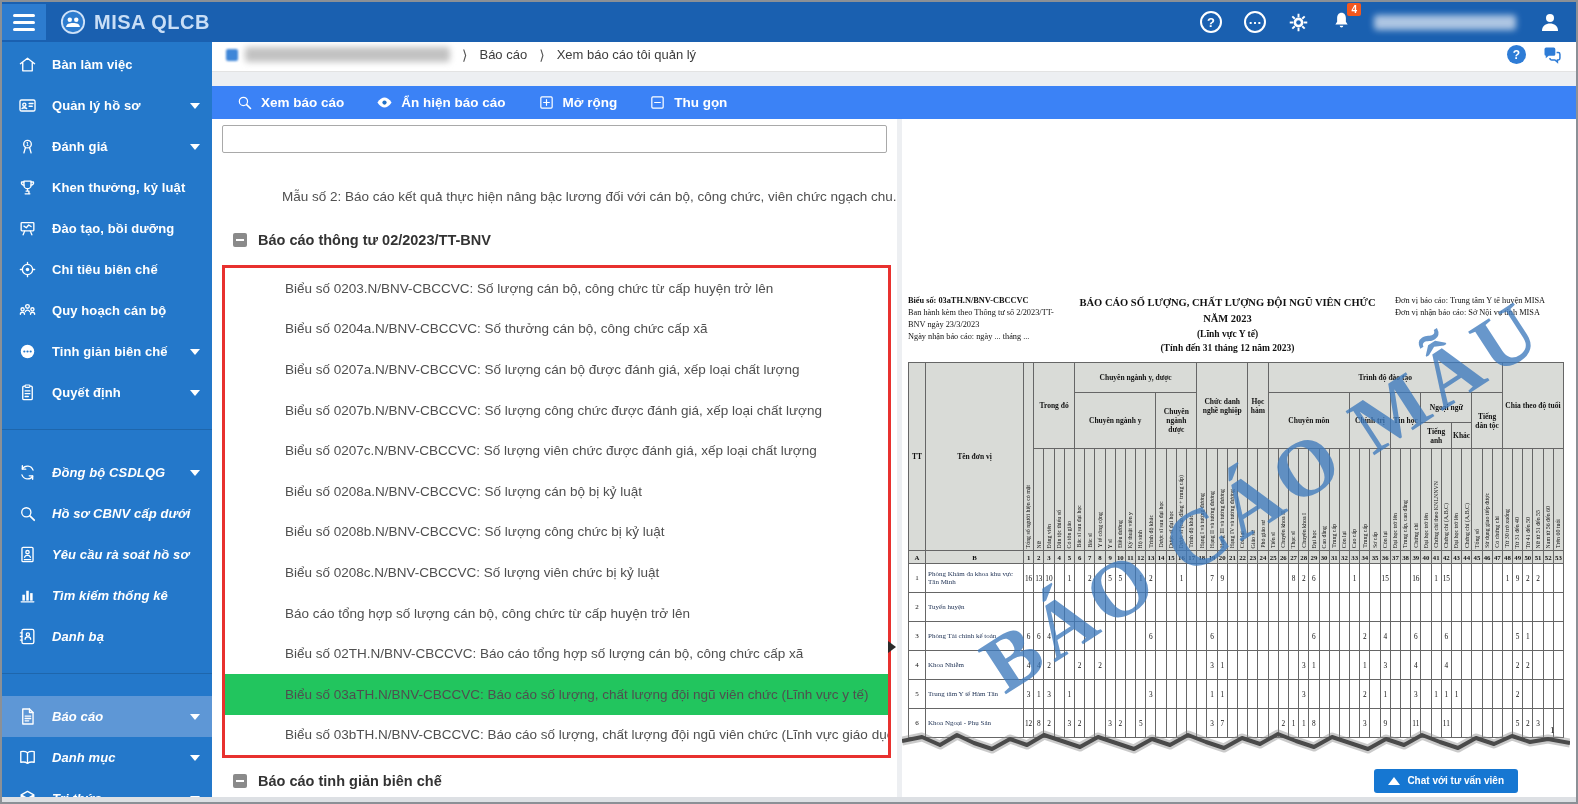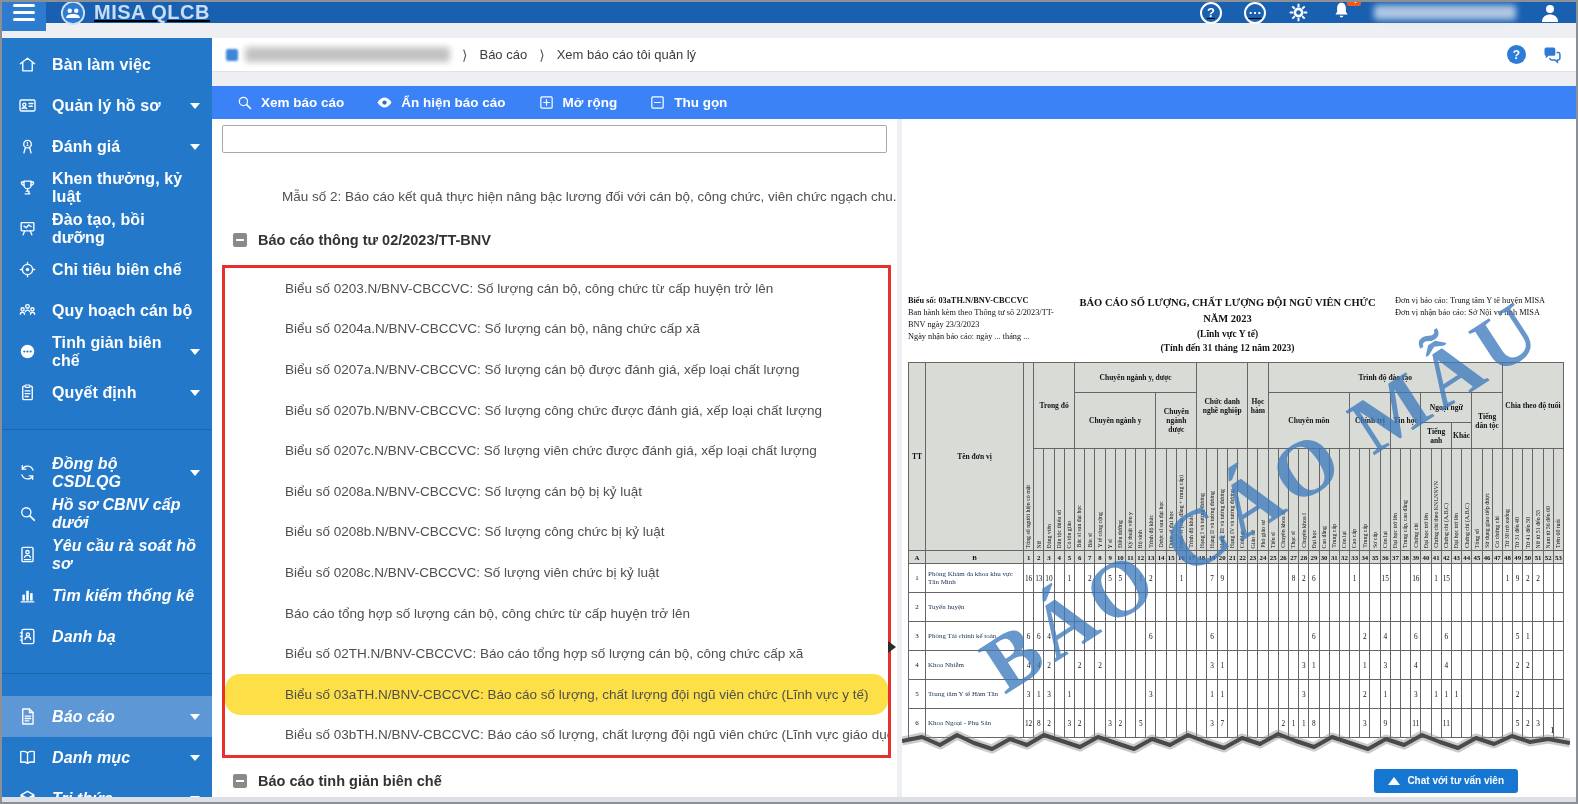--- a/index.html
+++ b/index.html
@@ -1,41 +1,41 @@
 <!DOCTYPE html>
 <html lang="vi"><head>
 <meta charset="utf-8">
 <style>
   *{margin:0;padding:0;box-sizing:border-box;}
   html,body{width:1578px;height:804px;background:#fff;}
   body{font-family:"Liberation Sans",sans-serif;}
   .frame{position:relative;width:1578px;height:804px;border:2px solid #8b9096;background:#edeff2;overflow:hidden;}
 
   
-  .topbar{position:absolute;top:0;left:0;right:0;height:21px;background:#1a60b0;display:flex;align-items:center;z-index:20;text-decoration:underline;}
+  .topbar{position:absolute;top:0;left:0;right:0;height:40px;background:#1a60b0;display:flex;align-items:center;z-index:20;}
   .hamburger{width:44px;height:36px;background:#2d7ccf;display:flex;flex-direction:column;justify-content:center;align-items:center;gap:4px;cursor:pointer;}
   .hamburger i{display:block;width:22px;height:3px;background:#fff;border-radius:2px;}
   .logo{display:flex;align-items:center;gap:8px;margin-left:14px;}
   .logo-badge{width:26px;height:26px;}
   .logo-text{font-size:20px;font-weight:bold;color:#c9def6;letter-spacing:.5px;}
   .topbar-right{margin-left:auto;display:flex;align-items:center;gap:22px;padding-right:14px;}
   .circle-ico{width:22px;height:22px;border:2px solid #fff;border-radius:50%;color:#fff;font-size:13px;font-weight:bold;display:flex;align-items:center;justify-content:center;cursor:pointer;}
   .bell-wrap{position:relative;cursor:pointer;}
   .badge{position:absolute;top:-7px;right:-9px;background:#f4581e;color:#fff;font-size:10px;font-weight:bold;padding:1px 4px;border-radius:2px;}
   .blur-chip{width:142px;height:15px;background:#c8d8ec;border-radius:3px;filter:blur(3px);opacity:.85;}
   .avatar{width:24px;height:24px;}
 
   
   .sidebar{position:absolute;top:36px;left:0;width:210px;bottom:0;background:#2478ca;z-index:10;padding-top:4px;}
   .sb-group{padding:2px 0;}
   .sb-group + .sb-group{margin-top:14px;border-top:1px solid rgba(0,0,0,.15);padding-top:22px;font-style:italic;}
   .sb-item{height:41px;display:flex;align-items:center;padding:0 12px 0 14px;color:#fff;cursor:pointer;}
   .sb-item.active{background:#5e97d6;}
   .sb-ico{width:22px;height:22px;flex:0 0 22px;display:flex;align-items:center;justify-content:center;}
-  .sb-label{margin-left:14px;font-size:16px;font-weight:600;letter-spacing:.1px;}
+  .sb-label{margin-left:14px;font-size:13px;font-weight:600;letter-spacing:.1px;text-align:center;}
   .sb-caret{margin-left:auto;width:0;height:0;border-left:5px solid transparent;border-right:5px solid transparent;border-top:6px solid #fff;}
 
   
   .main{position:absolute;top:36px;left:210px;right:0;bottom:0;background:#edeff2;}
   .crumbbar{position:absolute;top:0;left:0;right:0;height:34px;background:#fff;border-bottom:1px solid #e3e3e3;display:flex;align-items:center;padding:0 14px;}
   .crumb-org{display:flex;align-items:center;gap:7px;}
   .crumb-org-ico{width:12px;height:12px;background:#3e86d8;border-radius:2px;filter:blur(1px);}
   .crumb-blur{width:205px;height:15px;background:#c2c2c2;border-radius:3px;filter:blur(3px);}
   .crumb-sep{color:#555;font-size:14px;margin:0 12px;}
   .crumb{color:#3c3c3c;font-size:13px;cursor:pointer;}
@@ -50,21 +50,21 @@
   .content{position:absolute;top:81px;left:0;right:0;bottom:5px;}
   .list-panel{position:absolute;top:0;left:0;width:685px;bottom:0;background:#fff;overflow:hidden;}
   .search-input{display:block;margin:6px 8px 0 10px;width:665px;height:28px;border:1px solid #a9a9a9;border-radius:2px;font-size:13px;padding:0 8px;outline:none;background:#fff;}
   .list-body{position:absolute;top:44px;left:0;right:0;bottom:0;font-size:13.5px;color:#4f4f4f;padding-top:12px;}
   .li-plain{height:42px;display:flex;align-items:center;padding-left:70px;padding-right:16px;white-space:nowrap;overflow:hidden;cursor:pointer;}
   .li-group{height:46px;display:flex;align-items:center;padding-left:21px;gap:11px;font-size:14.5px;font-weight:bold;color:#333;cursor:pointer;}
   .minus-box{width:14px;height:14px;background:#8a8a8a;border-radius:2px;position:relative;flex:0 0 14px;}
   .minus-box::after{content:"";position:absolute;left:3px;right:3px;top:6px;height:2px;background:#fff;}
   .red-box{border:3px solid #e8312f;margin:2px 6px 0 10px;}
   .red-box .li-plain{height:40.6px;padding-left:60px;}
-  .red-box .li-plain.sel{background:#fde047;border-radius:15px;}
+  .red-box .li-plain.sel{background:#22c55e;}
   .scroll-mark{position:absolute;right:1px;top:522px;width:0;height:0;border-top:6px solid transparent;border-bottom:6px solid transparent;border-left:8px solid #2b2b2b;cursor:pointer;}
 
   
   .preview-panel{position:absolute;top:0;left:690px;right:0;bottom:0;background:#fff;overflow:hidden;}
   .report{position:absolute;inset:0;font-family:"Liberation Serif",serif;color:#111;}
   .rp-head{position:absolute;top:176px;left:6px;width:655px;display:grid;grid-template-columns:152px 1fr 168px;column-gap:14px;}
   .rp-meta{font-size:8.3px;line-height:1.45;}
   .rp-meta .b1{font-weight:bold;}
   .rp-title{text-align:center;}
   .rp-title .t1{font-size:10.5px;font-weight:bold;line-height:1.5;}
@@ -398,21 +398,21 @@
       <div class="list-panel">
         <input class="search-input" type="text" value="" style="">
         <div class="list-body" id="listBody">
             <div class="li-plain">Mẫu số 2: Báo cáo kết quả thực hiện nâng bậc lương đối với cán bộ, công chức, viên chức ngạch chu...</div>
             <div class="li-group">
               <span class="minus-box"></span>
               <span>Báo cáo thông tư 02/2023/TT-BNV</span>
             </div>
             <div class="red-box">
               <div class="li-plain">Biểu số 0203.N/BNV-CBCCVC: Số lượng cán bộ, công chức từ cấp huyện trở lên</div>
-              <div class="li-plain">Biểu số 0204a.N/BNV-CBCCVC: Số lượng cán bộ, nâng chức cấp xã</div>
+              <div class="li-plain">Biểu số 0204a.N/BNV-CBCCVC: Số thưởng cán bộ, công chức cấp xã</div>
               <div class="li-plain">Biểu số 0207a.N/BNV-CBCCVC: Số lượng cán bộ được đánh giá, xếp loại chất lượng</div>
               <div class="li-plain">Biểu số 0207b.N/BNV-CBCCVC: Số lượng công chức được đánh giá, xếp loại chất lượng</div>
               <div class="li-plain">Biểu số 0207c.N/BNV-CBCCVC: Số lượng viên chức được đánh giá, xếp loại chất lượng</div>
               <div class="li-plain">Biểu số 0208a.N/BNV-CBCCVC: Số lượng cán bộ bị kỷ luật</div>
               <div class="li-plain">Biểu số 0208b.N/BNV-CBCCVC: Số lượng công chức bị kỷ luật</div>
               <div class="li-plain">Biểu số 0208c.N/BNV-CBCCVC: Số lượng viên chức bị kỷ luật</div>
               <div class="li-plain">Báo cáo tổng hợp số lượng cán bộ, công chức từ cấp huyện trở lên</div>
               <div class="li-plain">Biểu số 02TH.N/BNV-CBCCVC: Báo cáo tổng hợp số lượng cán bộ, công chức cấp xã</div>
               <div class="li-plain sel">Biểu số 03aTH.N/BNV-CBCCVC: Báo cáo số lượng, chất lượng đội ngũ viên chức (Lĩnh vực y tế)</div>
               <div class="li-plain">Biểu số 03bTH.N/BNV-CBCCVC: Báo cáo số lượng, chất lượng đội ngũ viên chức (Lĩnh vực giáo dục, ...</div>

